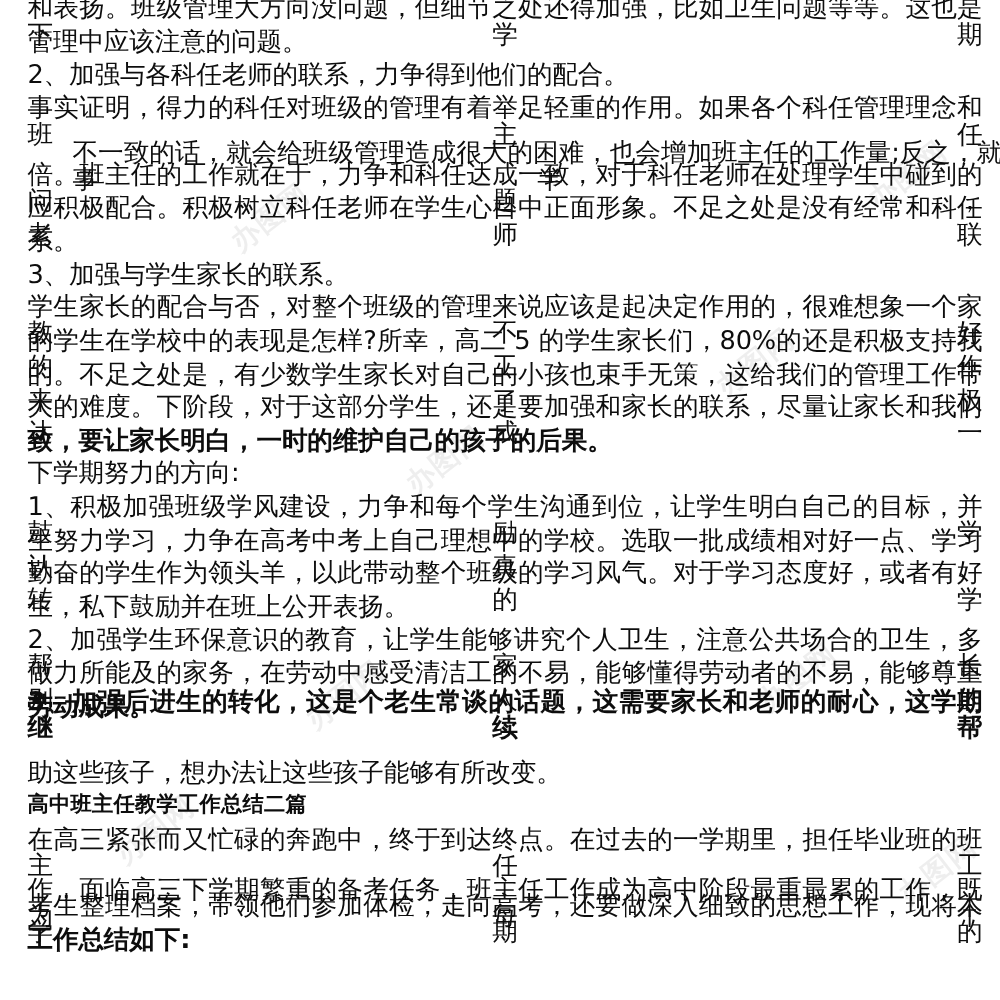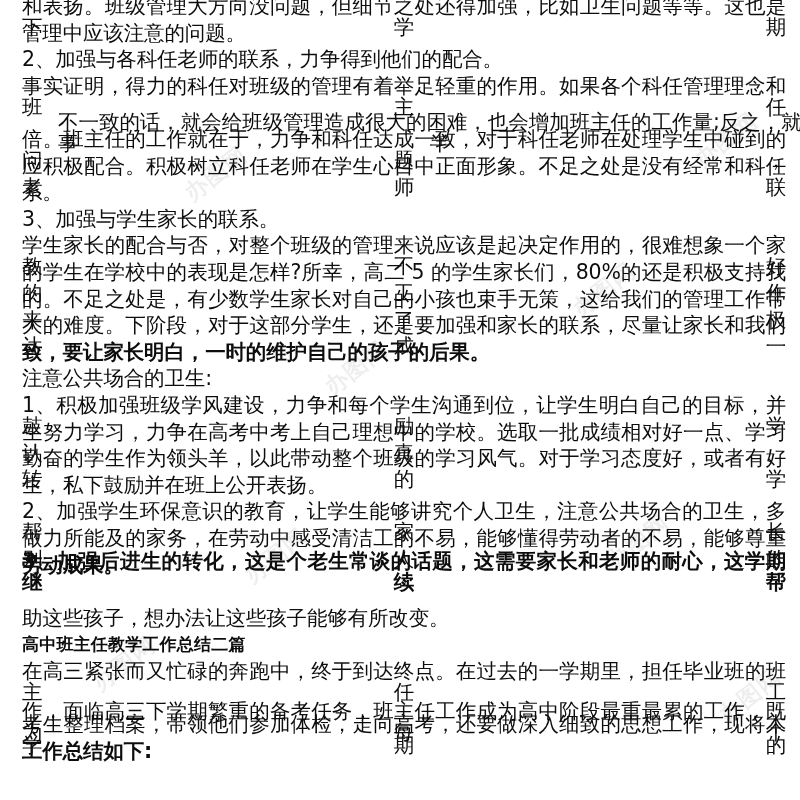--- a/index.html
+++ b/index.html
@@ -139,21 +139,21 @@
       <div class="text-line" style="top: 288.6px;">
         <span class="stretch">的。不足之处是，有少数学生家长对自己的小孩也束手无策，这给我们的管理工作带来了极</span>
       </div>
       <div class="text-line" style="top: 315.2px;">
         <span class="stretch">大的难度。下阶段，对于这部分学生，还是要加强和家长的联系，尽量让家长和我们达成一</span>
       </div>
       <div class="text-line" style="top: 341.8px; font-weight: bold;">
         <span class="no-stretch">致，要让家长明白，一时的维护自己的孩子的后果。</span>
       </div>
       <div class="text-line" style="top: 368.4px;">
-        <span class="no-stretch">注意公共场合的卫生:</span>
+        <span class="no-stretch">下学期努力的方向:</span>
       </div>
       <div class="text-line" style="top: 395px;">
         <span class="stretch">1、积极加强班级学风建设，力争和每个学生沟通到位，让学生明白自己的目标，并鼓励学</span>
       </div>
       <div class="text-line" style="top: 421.6px;">
         <span class="stretch">生努力学习，力争在高考中考上自己理想中的学校。选取一批成绩相对好一点、学习认真、</span>
       </div>
       <div class="text-line" style="top: 448.2px;">
         <span class="stretch">勤奋的学生作为领头羊，以此带动整个班级的学习风气。对于学习态度好，或者有好转的学</span>
       </div>

